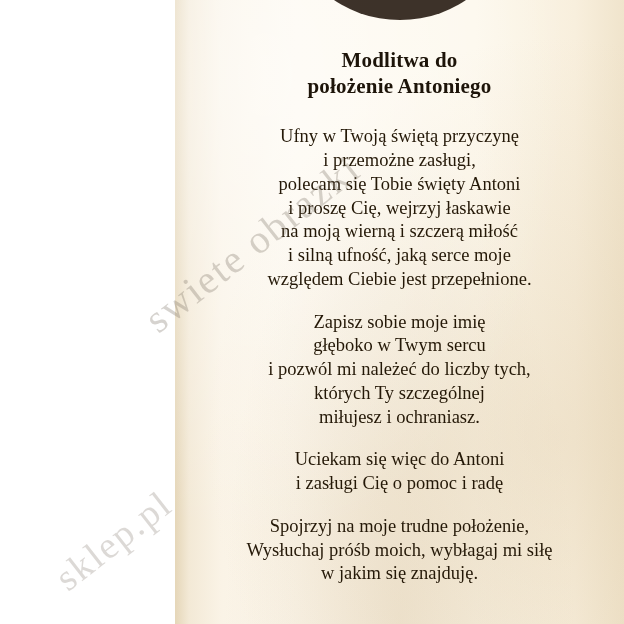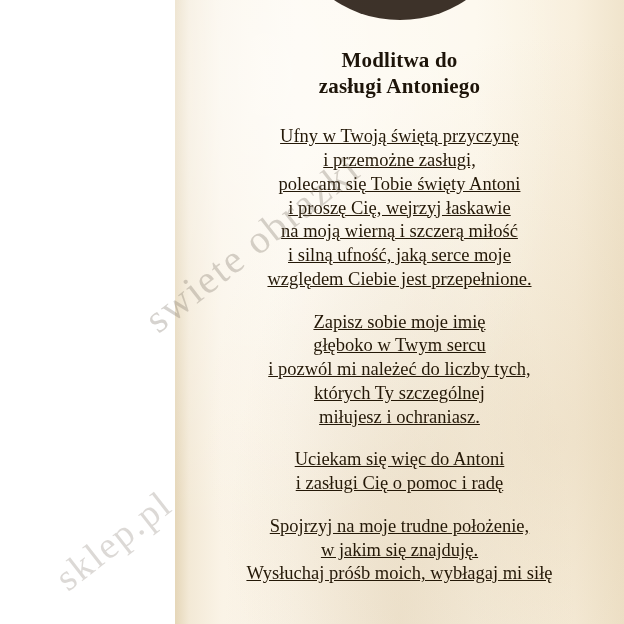--- a/index.html
+++ b/index.html
@@ -70,21 +70,21 @@
     color: #1d1409;
     margin: 0 0 26px 0;
   }
   .title .line { display: block; }
   .stanza {
     font-size: 18.5px;
     line-height: 1.285;
     margin: 0 0 19px 0;
     color: #241807;
   }
-  .stanza .line { display: block; white-space: nowrap; text-decoration: underline; }
+  .stanza .line { display: block; white-space: nowrap; }
   
   .watermark {
     position: absolute;
     z-index: 6;
     left: 150px;
     top: 300px;
     width: 640px;
     transform: rotate(-38deg);
     transform-origin: left center;
     font-family: "Liberation Serif", serif;
@@ -116,21 +116,21 @@
   <div class="left-margin"></div>
 
   <div class="card">
 
     <div class="top-arc"></div>
 
     <div class="content">
 
       <h1 class="title">
         <span class="line">Modlitwa do</span>
-        <span class="line">zasługi Antoniego</span>
+        <span class="line">położenie Antoniego</span>
       </h1>
 
       <p class="stanza">
         <span class="line">Ufny w Twoją świętą przyczynę</span>
         <span class="line">i przemożne zasługi,</span>
         <span class="line">polecam się Tobie święty Antoni</span>
         <span class="line">i proszę Cię, wejrzyj łaskawie</span>
         <span class="line">na moją wierną i szczerą miłość</span>
         <span class="line">i silną ufność, jaką serce moje</span>
         <span class="line">względem Ciebie jest przepełnione.</span>
@@ -144,22 +144,22 @@
         <span class="line">miłujesz i ochraniasz.</span>
       </p>
 
       <p class="stanza">
         <span class="line">Uciekam się więc do Antoni</span>
         <span class="line">i zasługi Cię o pomoc i radę</span>
       </p>
 
       <p class="stanza">
         <span class="line">Spojrzyj na moje trudne położenie,</span>
+        <span class="line">Wysłuchaj próśb moich, wybłagaj mi siłę</span>
         <span class="line">w jakim się znajduję.</span>
-        <span class="line">Wysłuchaj próśb moich, wybłagaj mi siłę</span>
       </p>
 
     </div>
   </div>
 
   <div class="watermark">swiete obrazki</div>
   <div class="watermark two">sklep.pl</div>
 
 </div>
 

